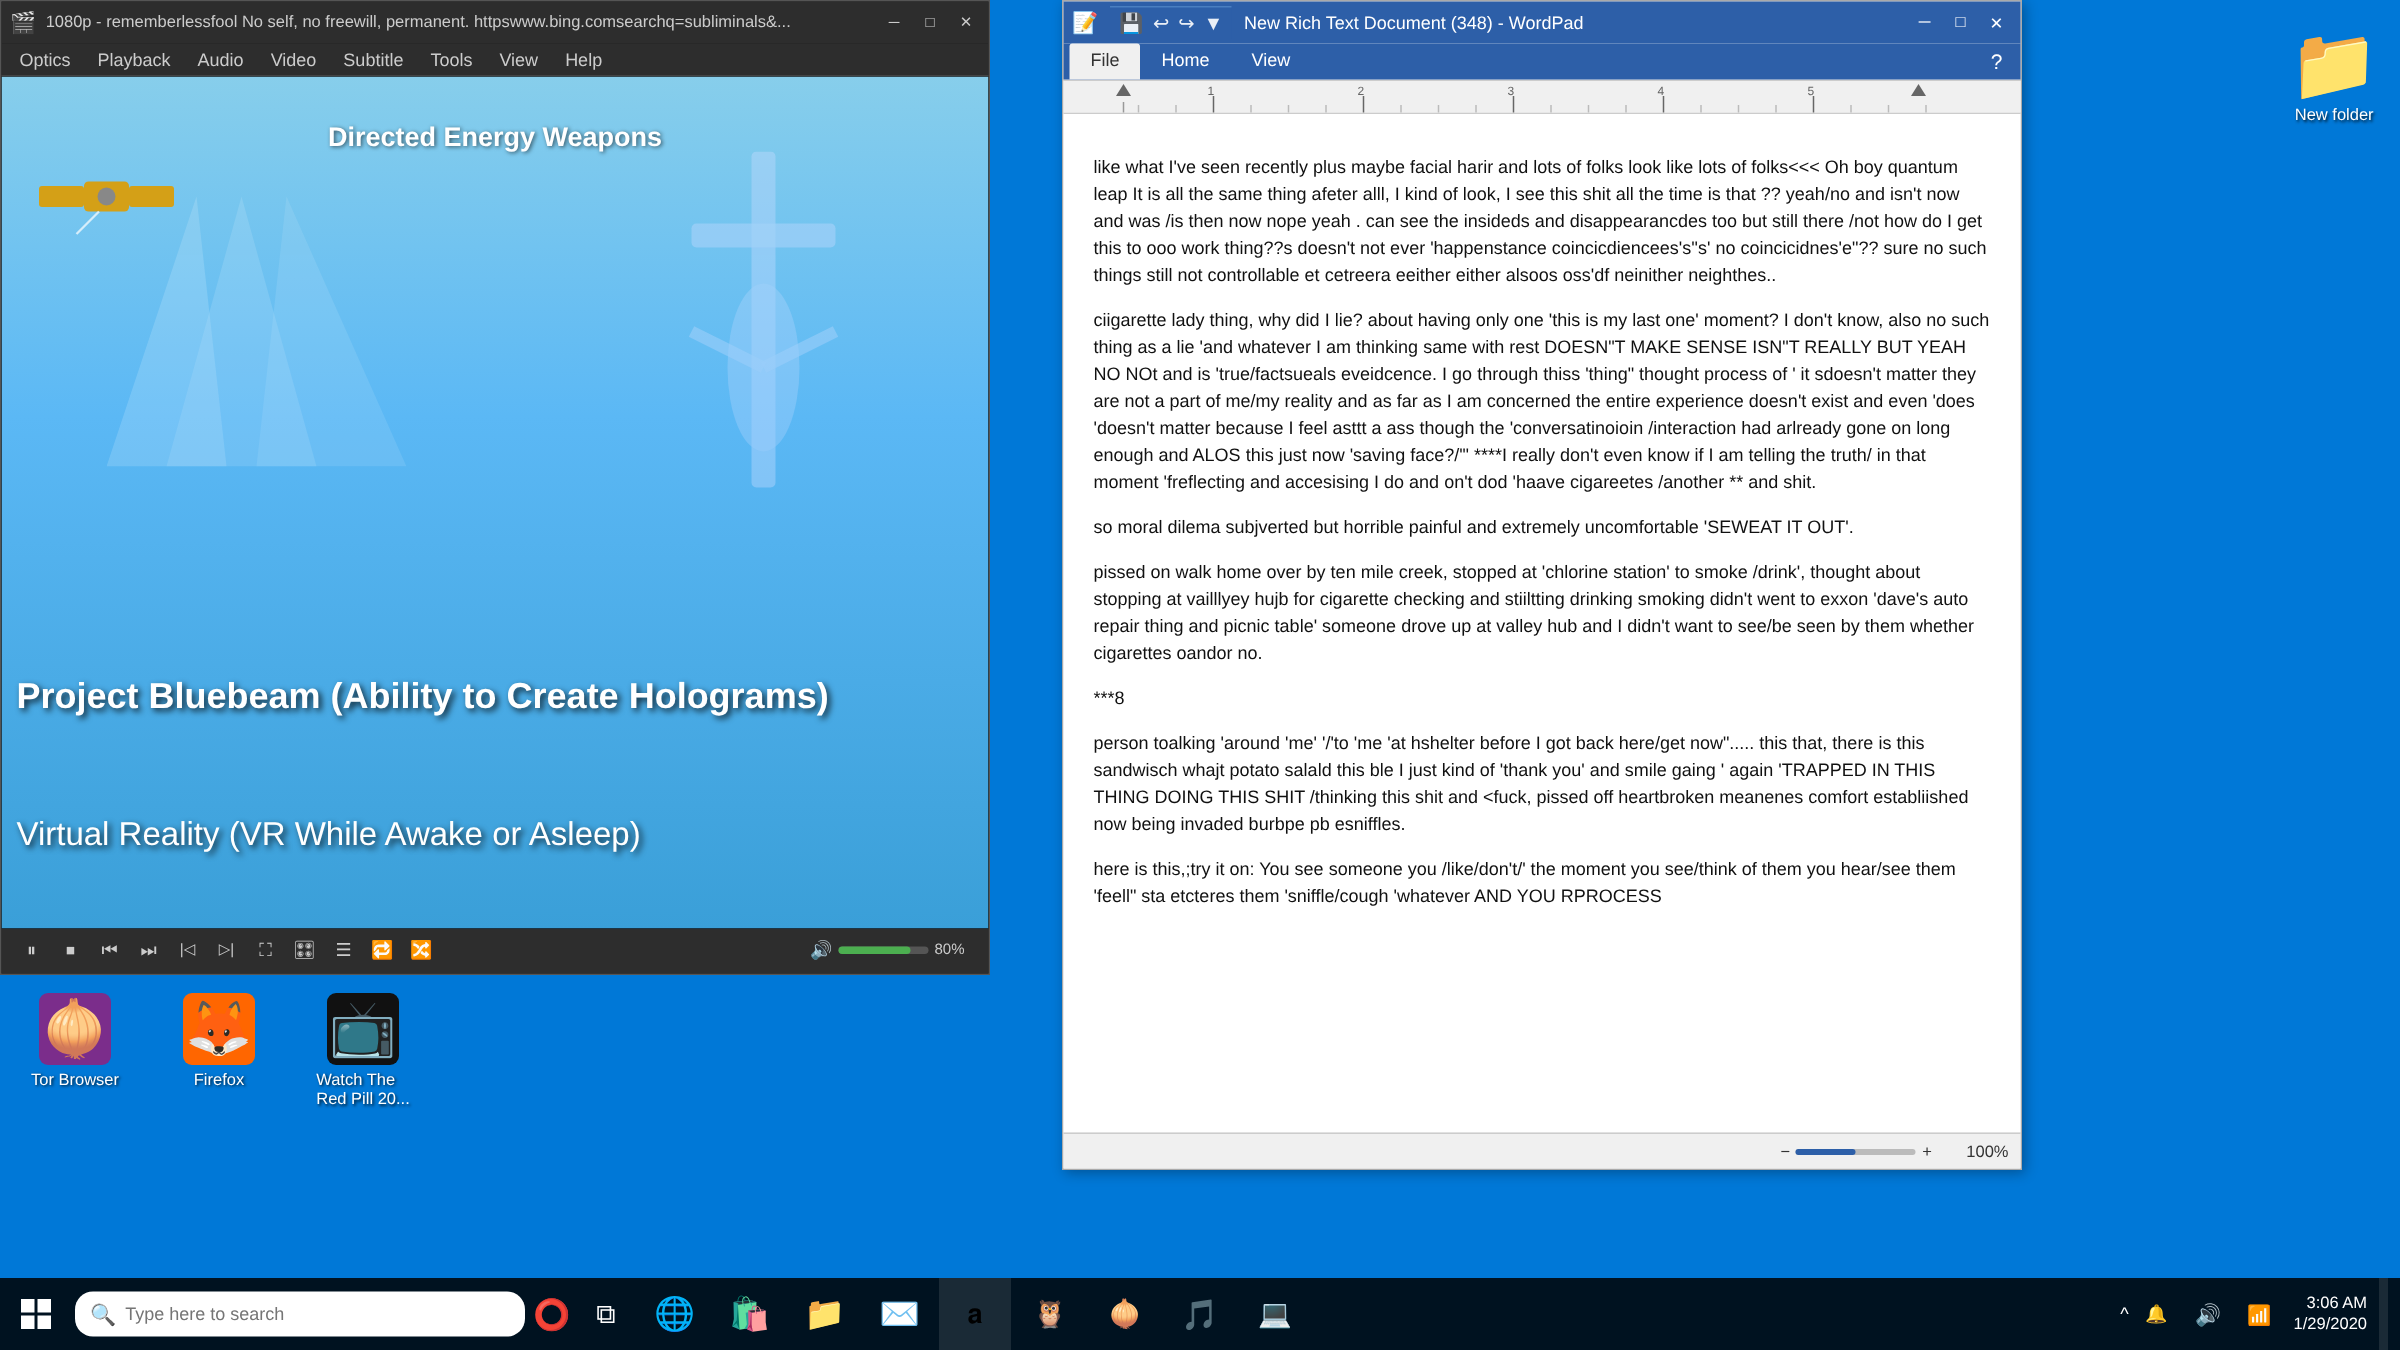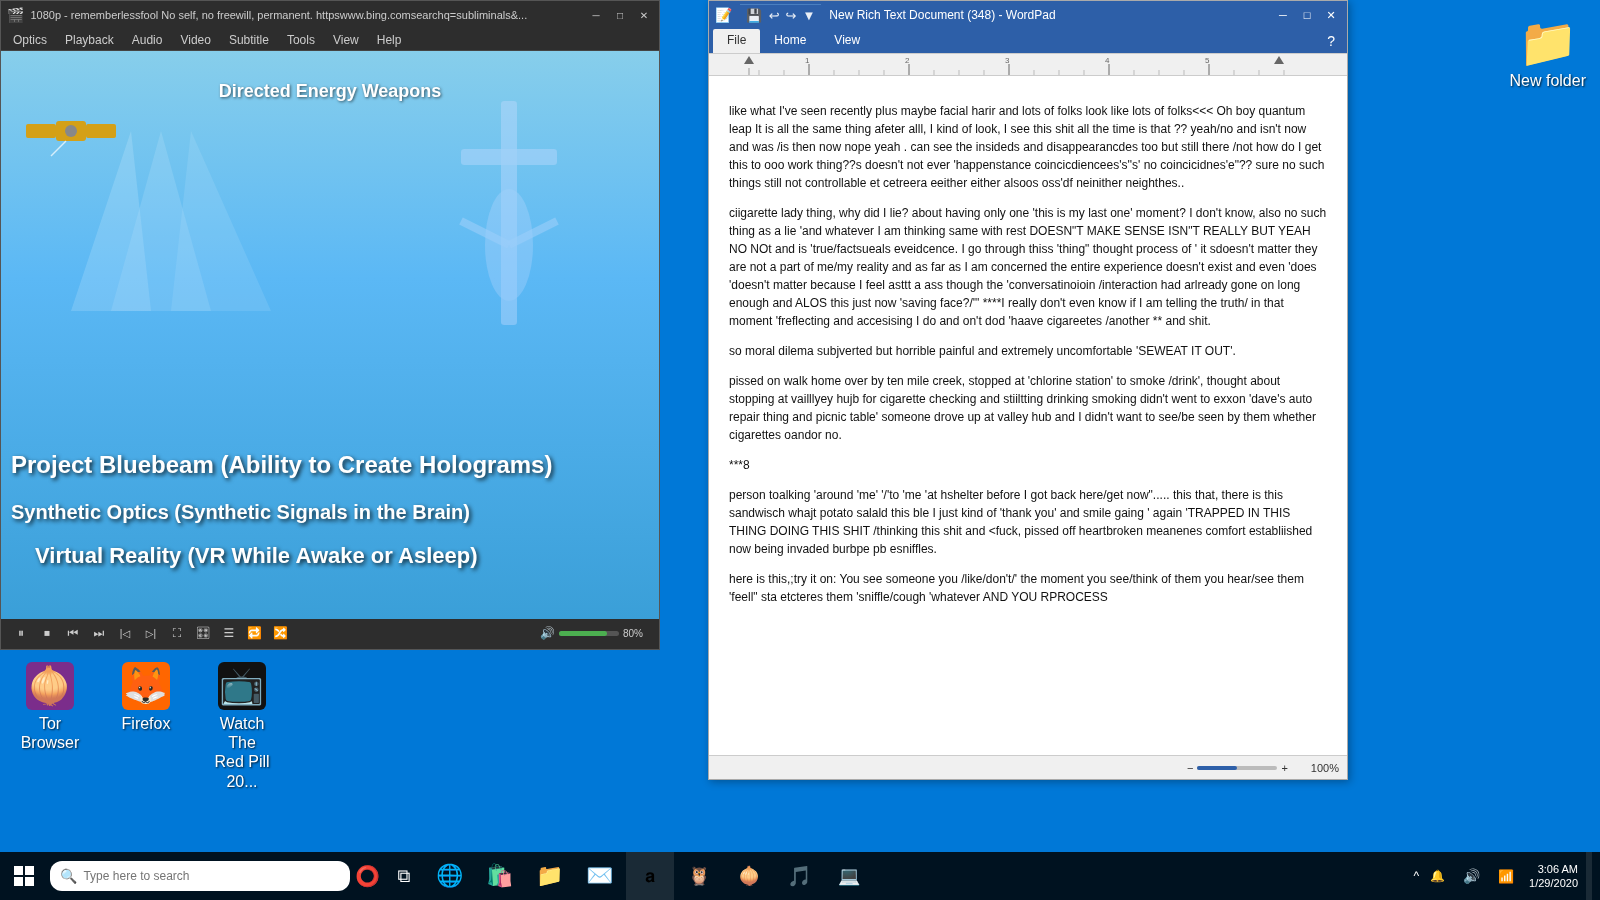--- a/index.html
+++ b/index.html
@@ -129,23 +129,22 @@
       font-weight: bold;
       text-shadow: 2px 2px 4px rgba(0,0,0,0.8);
     }
 
     #video-text4 {
       position: absolute;
       bottom: 50px;
       left: 10px;
       color: #fff;
       font-size: 22px;
-      font-weight: bold;
+      font-weight: normal;
       text-shadow: 2px 2px 4px rgba(0,0,0,0.8);
-      margin-left: 24px;
     }
 
     #vlc-controls {
       background: #2d2d2d;
       flex-shrink: 0;
     }
 
     #progress-bar-area {
       padding: 4px 8px 2px;
       display: flex;
@@ -408,23 +407,22 @@
       height: 48px;
       display: flex;
       align-items: center;
       justify-content: center;
       font-size: 36px;
       border-radius: 6px;
       margin-bottom: 4px;
     }
 
     .icon-label {
-      font-size: 16px;
-      color: #fff;
-      text-align: center;
+      font-size: 11px;
+      color: #fff;
       text-shadow: 1px 1px 2px rgba(0,0,0,0.8);
       line-height: 1.2;
     }
 
     
     #new-folder-icon {
       position: absolute;
       top: 10px;
       right: 10px;
       display: flex;
@@ -614,21 +612,20 @@
           <rect x="45" y="0" width="10" height="140" fill="rgba(200,220,255,0.7)" rx="2"></rect>
           <rect x="20" y="30" width="60" height="10" fill="rgba(200,220,255,0.7)" rx="2"></rect>
 
           <ellipse cx="50" cy="90" rx="15" ry="35" fill="rgba(200,220,255,0.5)"></ellipse>
           <line x1="20" y1="75" x2="50" y2="90" stroke="rgba(200,220,255,0.6)" stroke-width="5"></line>
           <line x1="80" y1="75" x2="50" y2="90" stroke="rgba(200,220,255,0.6)" stroke-width="5"></line>
         </svg>
 
         <div id="video-text1">Directed Energy Weapons</div>
         <div id="video-text2">Project Bluebeam (Ability to Create Holograms)</div>
-        <div id="video-text3">Synthetic Optics (Synthetic Signals in the Brain)</div>
         <div id="video-text4">Virtual Reality (VR While Awake or Asleep)</div>
       </div>
     </div>
     <div id="vlc-controls">
       <div id="controls-row">
         <span class="ctrl-btn">⏸</span>
         <span class="ctrl-btn">⏹</span>
         <span class="ctrl-btn">⏮</span>
         <span class="ctrl-btn">⏭</span>
         <span class="ctrl-btn" style="font-size:10px;">|◁</span>

